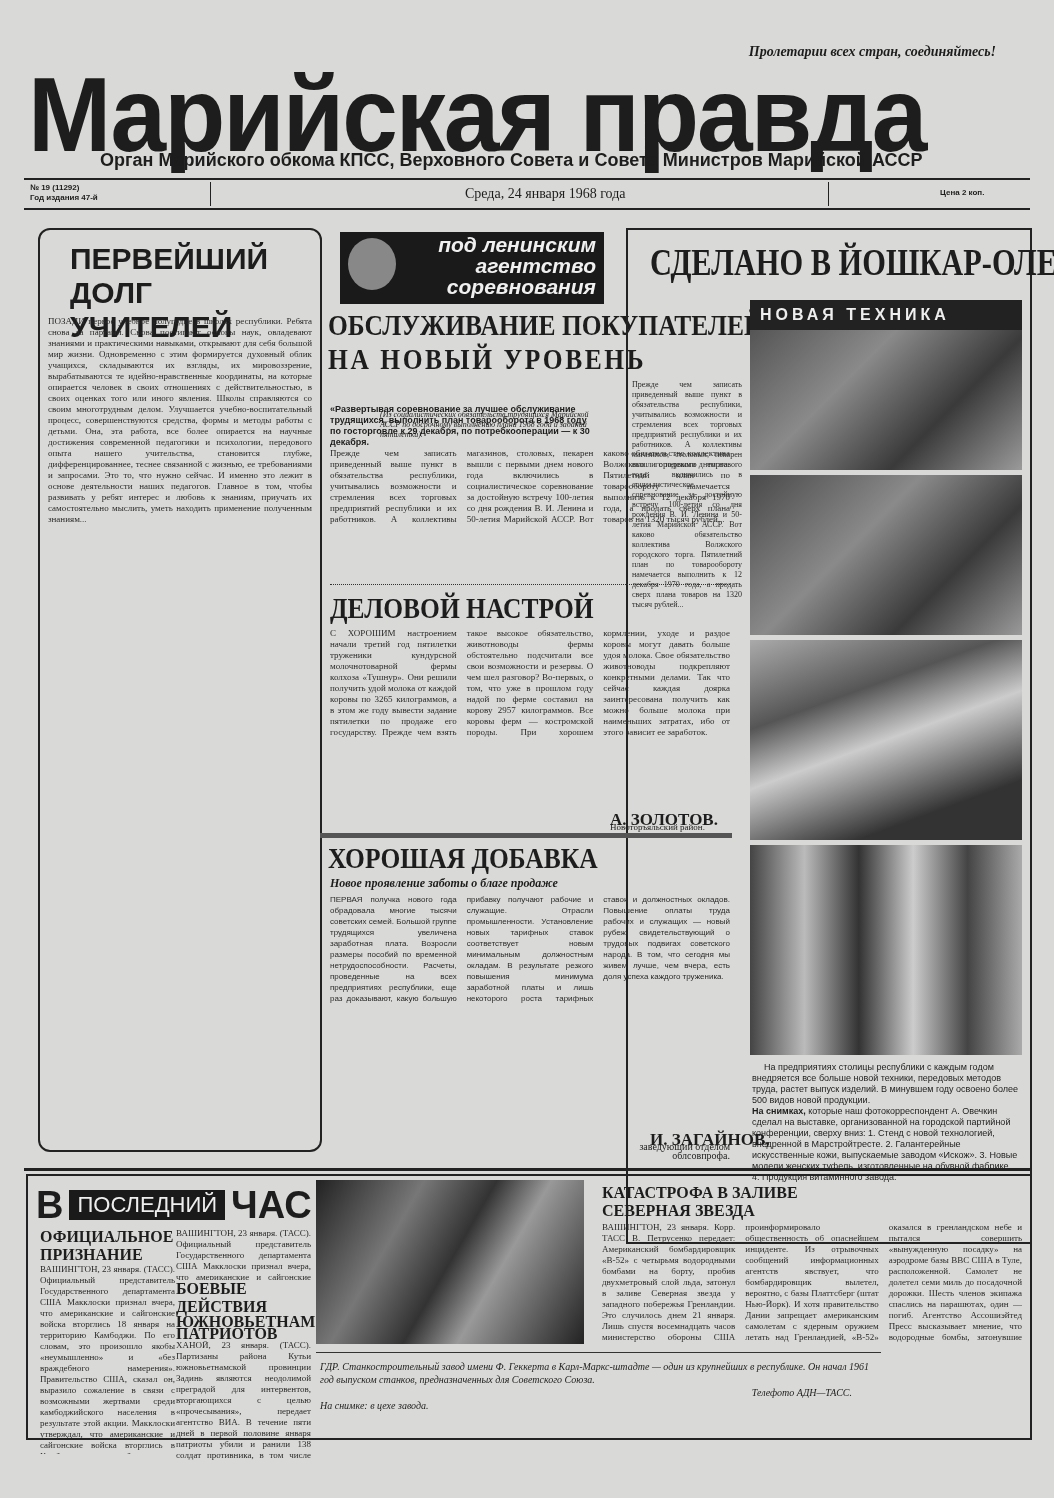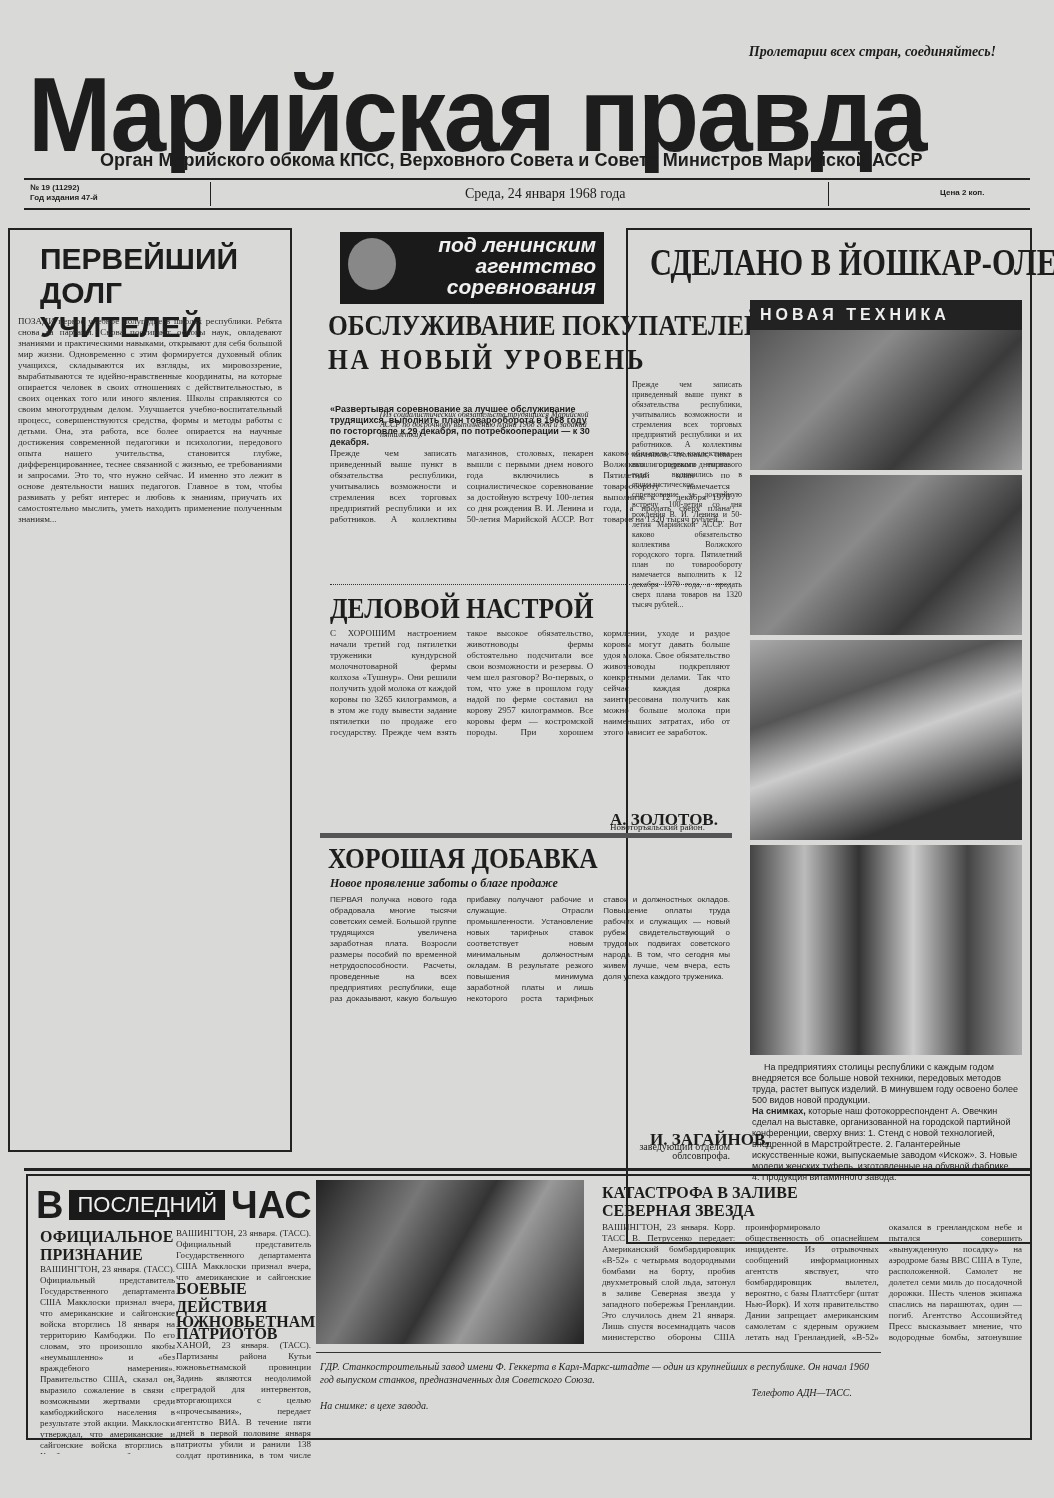--- a/index.html
+++ b/index.html
@@ -34,21 +34,21 @@
 <div class="abs issue">
   <div>№ 19 (11292)</div>
   <div>Год издания 47-й</div>
 </div>
 <div class="abs vline" style="left:210px;top:182px;height:24px;"></div>
 <div class="abs date">Среда, 24 января 1968 года</div>
 <div class="abs vline" style="left:828px;top:182px;height:24px;"></div>
 <div class="abs price">Цена 2 коп.</div>
 <div class="abs rule" style="left:24px;top:208px;width:1006px;"></div>
 
-<div class="abs box" style="left:8px;top:228px;width:280px;height:920px;">
+<div class="abs box" style="left:38px;top:228px;width:280px;height:920px;border-radius:12px;">
   <div class="h-big" style="position:absolute;left:30px;top:12px;font-size:30px;line-height:34px;">
     <div>ПЕРВЕЙШИЙ</div>
     <div>ДОЛГ УЧИТЕЛЕЙ</div>
   </div>
   <div class="body-text" style="position:absolute;left:8px;top:86px;width:264px;height:826px;">ПОЗАДИ первое учебное полугодие в школах республики. Ребята снова за партами. Снова постигают основы наук, овладевают знаниями и практическими навыками, открывают для себя большой мир жизни. Одновременно с этим формируется духовный облик учащихся, складываются их взгляды, их мировоззрение, вырабатываются те идейно-нравственные координаты, на которые опирается человек в своих отношениях с действительностью, в своих оценках того или иного явления. Школы справляются со своим многотрудным делом. Улучшается учебно-воспитательный процесс, совершенствуются средства, формы и методы работы с детьми. Она, эта работа, все более опирается на научные достижения современной педагогики и психологии, передового опыта нашего учительства, становится глубже, дифференцированнее, теснее связанной с жизнью, ее требованиями и запросами. Это то, что нужно сейчас. И именно это лежит в основе деятельности наших педагогов. Главное в том, чтобы развивать у ребят интерес и любовь к знаниям, приучать их самостоятельно мыслить, уметь находить применение полученным знаниям...</div>
 </div>
 
 <div class="abs banner" style="left:340px;top:232px;width:264px;height:72px;padding:2px 8px 0 0;box-sizing:border-box;">
   <div style="position:absolute;left:8px;top:6px;width:48px;height:52px;border-radius:50%;background:#888;"></div>
   <div>под ленинским</div>
@@ -117,16 +117,16 @@
 <div class="abs photo" style="left:316px;top:1180px;width:268px;height:164px;background:linear-gradient(120deg,#222,#777 30%,#333 50%,#999 65%,#222);"></div>
 
 <div class="abs" style="left:602px;top:1184px;width:420px;">
   <div class="news-h">КАТАСТРОФА В ЗАЛИВЕ</div>
   <div class="news-h">СЕВЕРНАЯ ЗВЕЗДА</div>
 </div>
 <div class="abs body-text col-text" style="left:602px;top:1222px;width:420px;height:124px;column-count:3;">ВАШИНГТОН, 23 января. Корр. ТАСС В. Петрусенко передает: Американский бомбардировщик «В-52» с четырьмя водородными бомбами на борту, пробив двухметровый слой льда, затонул в заливе Северная звезда у западного побережья Гренландии. Это случилось днем 21 января. Лишь спустя восемнадцать часов министерство обороны США проинформировало общественность об опаснейшем инциденте. Из отрывочных сообщений информационных агентств явствует, что бомбардировщик вылетел, вероятно, с базы Платтсберг (штат Нью-Йорк). И хотя правительство Дании запрещает американским самолетам с ядерным оружием летать над Гренландией, «В-52» оказался в гренландском небе и пытался совершить «вынужденную посадку» на аэродроме базы ВВС США в Туле, расположенной. Самолет не долетел семи миль до посадочной дорожки. Шесть членов экипажа спаслись на парашютах, один — погиб. Агентство Ассошиэйтед Пресс высказывает мнение, что водородные бомбы, затонувшие при катастрофе, никогда не будут найдены. Глубина залива в месте падения «В-52» достигает нескольких сот футов. По сообщению агентства ЮПИ, каждая из четырех водородных бомб, оказавшихся сейчас на дне залива Северная звезда, имеет мощность в одну мегатонну. Катастрофа в Гренландии — не первый случай, когда американские самолеты «теряют» смертоносный груз вдали от США. Два года назад Пентагон в течение 80 дней отыскивал близ испанского города Паломарес водородную бомбу, упавшую там в результате столкновения бомбардировщика «В-52» с самолетом-заправщиком. Инцидент в заливе Северная звезда вновь показывает, какими трагическими последствиями чреваты продолжающиеся полеты американских стратегических бомбардировщиков близ территорий стран — союзников США.</div>
 
 <div class="abs" style="left:316px;top:1352px;width:565px;border-top:1px solid #333;"></div>
 <div class="abs" style="left:320px;top:1360px;width:562px;font-style:italic;font-size:10px;line-height:13px;">
-  <div>ГДР. Станкостроительный завод имени Ф. Геккерта в Карл-Маркс-штадте — один из крупнейших в республике. Он начал 1960 год выпуском станков, предназначенных для Советского Союза.</div>
+  <div>ГДР. Станкостроительный завод имени Ф. Геккерта в Карл-Маркс-штадте — один из крупнейших в республике. Он начал 1961 год выпуском станков, предназначенных для Советского Союза.</div>
   <div style="text-align:right;padding-right:30px;">Телефото АДН—ТАСС.</div>
   <div>На снимке: в цехе завода.</div>
 </div>
 
 </body></html>

